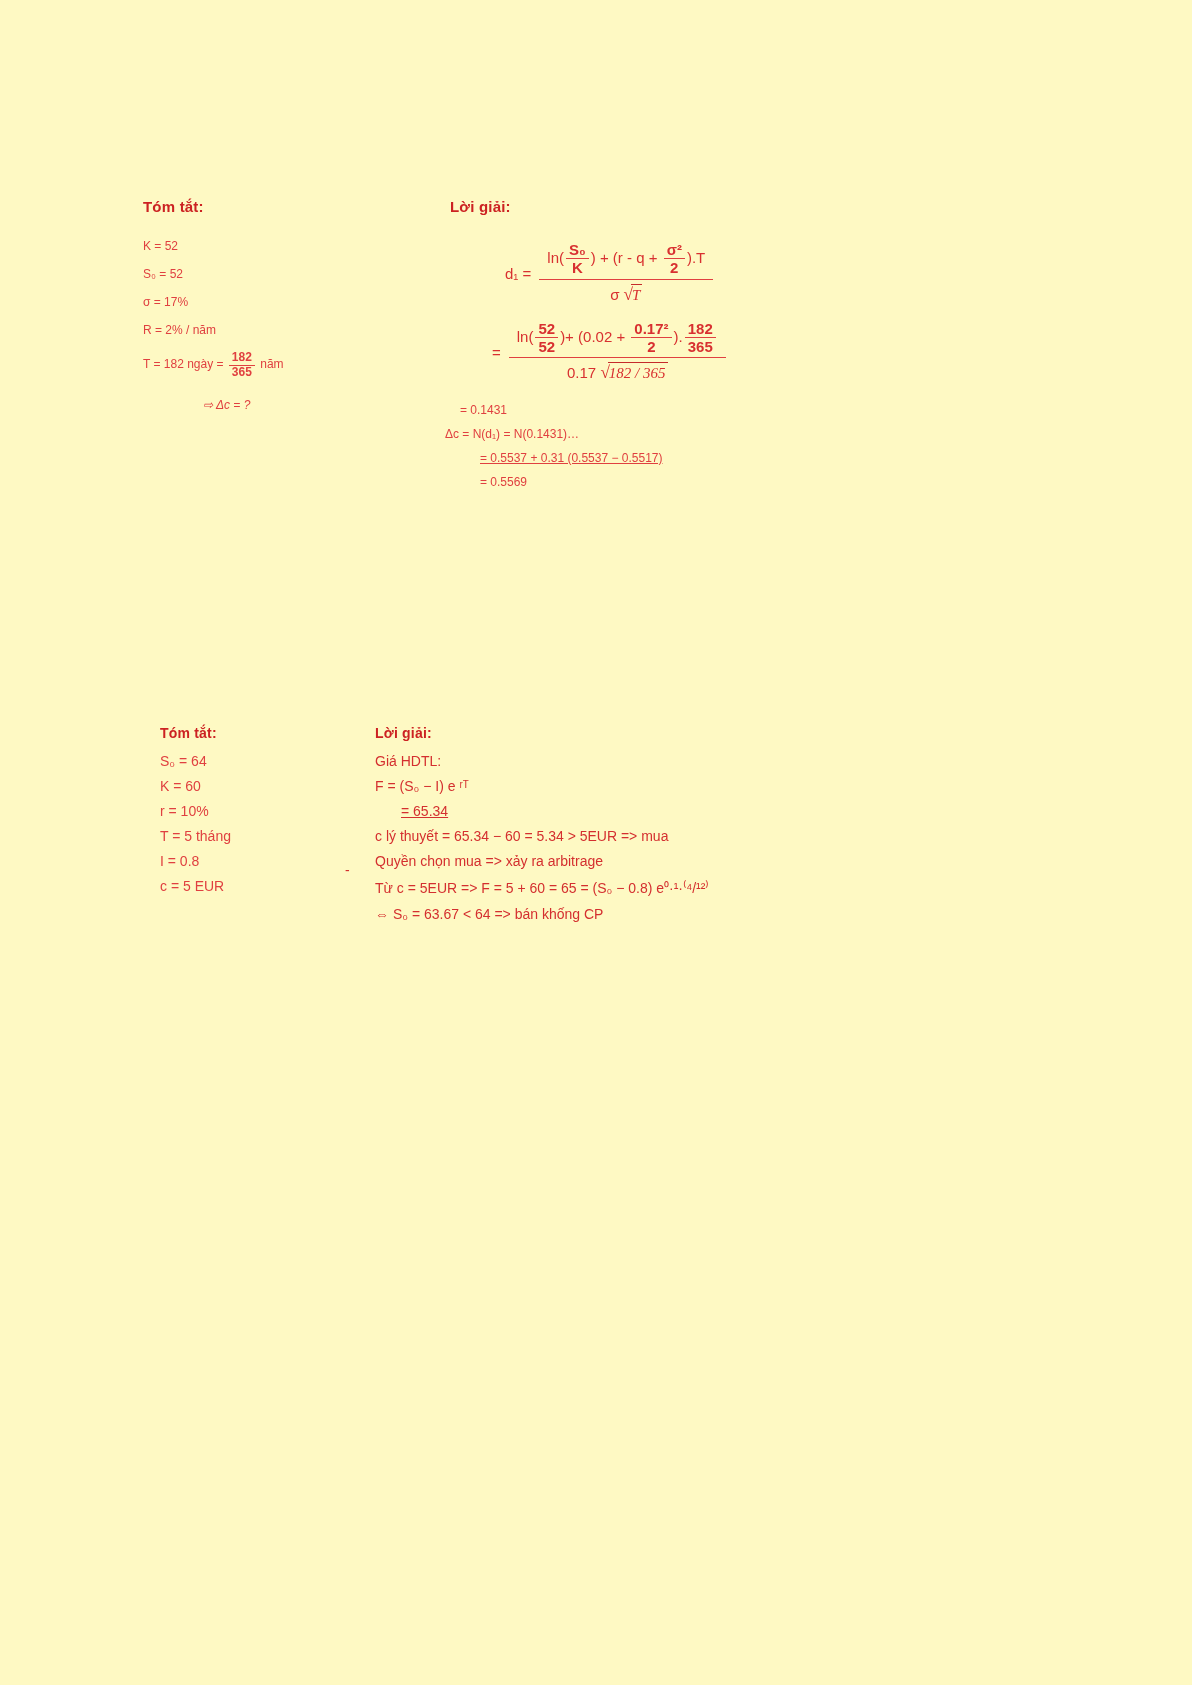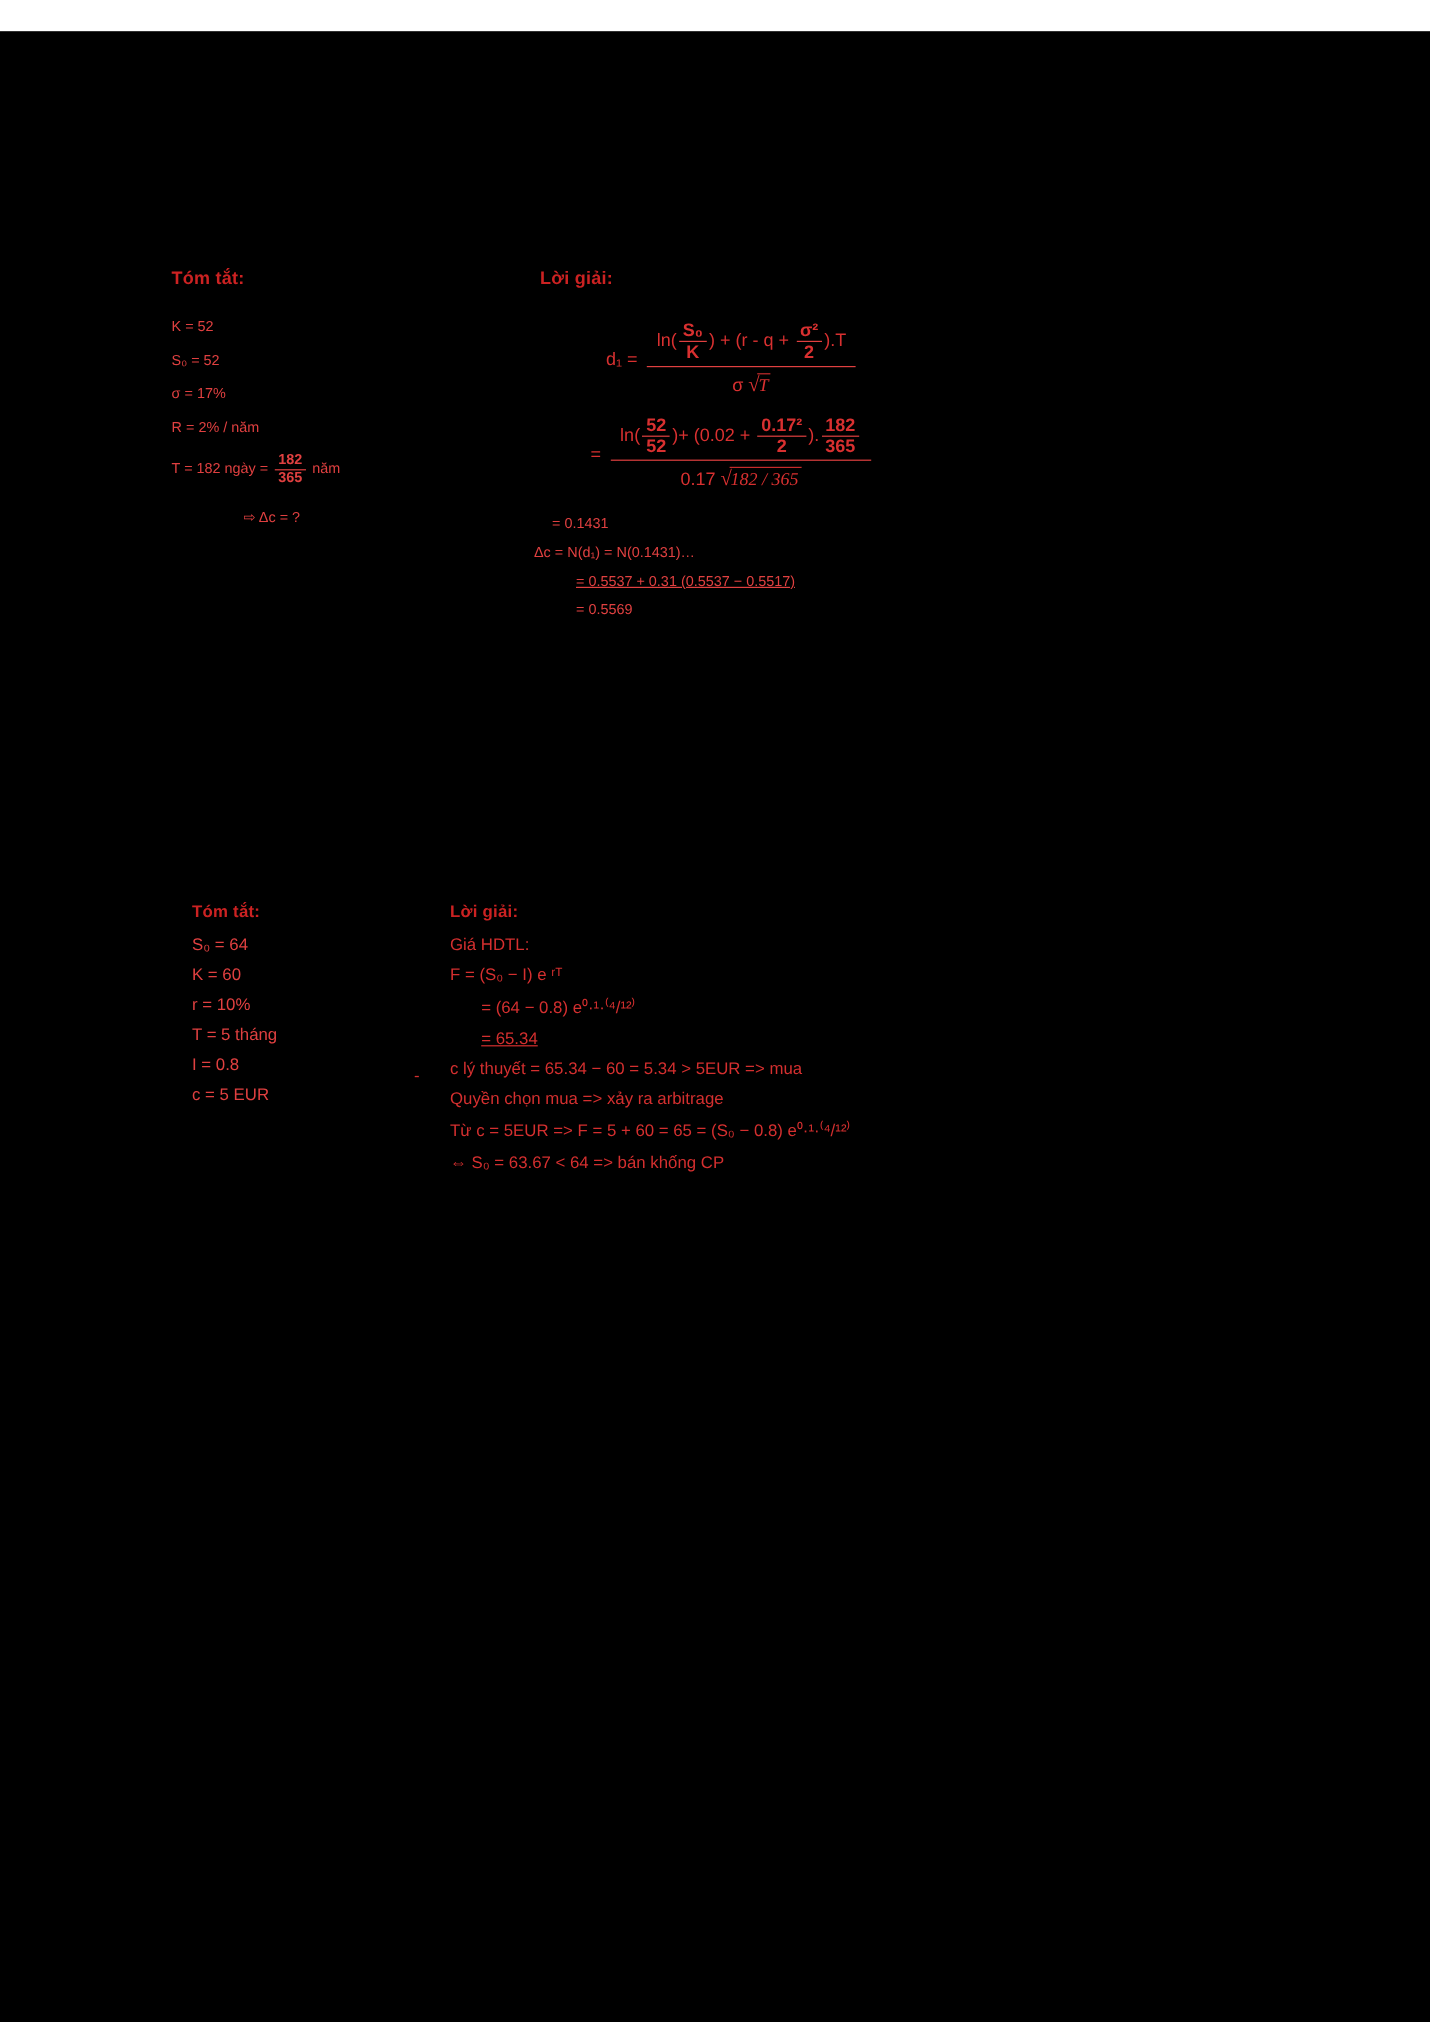--- a/index.html
+++ b/index.html
@@ -11,22 +11,21 @@
     width: 1192px;
     height: 1685px;
     position: relative;
     font-family: "Liberation Sans", sans-serif;
     color: #d83030;
     overflow: hidden;
   }
   .page {
     position: absolute;
     inset: 0;
-    background: #000000;
-    margin-top: 26px;
+    background: #fef9c3;
   }
   .blk {
     position: absolute;
   }
   .hdr {
     font-weight: bold;
     font-size: 15px;
     color: #cc2222;
     letter-spacing: 0.2px;
   }
@@ -116,21 +115,21 @@
 
     <div class="line" style="margin-bottom:18px;">
       <span>T = 182 ngày =</span>
       <span class="frac">
         <span class="num">182</span>
         <span class="den">365</span>
       </span>
       <span>năm</span>
     </div>
 
-    <div class="line" style="margin-left:60px;">⇨   Δc = ?</div>
+    <div class="line" style="margin-left:60px;font-style:italic;">⇨   Δc = ?</div>
   </div>
 
   <div class="blk" id="sec1-solution">
     <div class="hdr" style="margin-bottom:26px;">Lời giải:</div>
 
     <div class="eqrow" style="margin-left:55px; margin-bottom:14px;">
       <span class="eqlabel">d₁ =</span>
       <span class="bigfrac">
         <span class="num">
           <span>ln(</span><span class="frac"><span class="num">S₀</span><span class="den">K</span></span><span>) + (r - q +</span>
@@ -170,21 +169,20 @@
     <div class="line">r = 10%</div>
     <div class="line">T = 5 tháng</div>
     <div class="line">I = 0.8</div>
     <div class="line">c = 5 EUR</div>
   </div>
 
   <div class="blk" id="sec2-solution">
     <div class="hdr" style="margin-bottom:12px; font-size:14px;">Lời giải:</div>
     <div class="line">Giá HDTL:</div>
     <div class="line">F  =  (S₀ − I) e ʳᵀ</div>
-    <div class="line" style="margin-left:26px;">= (64 − 0.8) e⁰·¹·⁽⁴/¹²⁾</div>
     <div class="line" style="margin-left:26px;text-decoration:underline;">= 65.34</div>
     <div class="line">c lý thuyết = 65.34 − 60 = 5.34 &gt; 5EUR =&gt; mua</div>
     <div class="line">Quyền chọn mua =&gt; xảy ra arbitrage</div>
     <div class="line" style="margin-left:0px; white-space:normal; width:420px;">Từ c = 5EUR  =&gt; F = 5 + 60 = 65 = (S₀ − 0.8) e⁰·¹·⁽⁴/¹²⁾</div>
     <div class="line" style="margin-left:0px;">⇔ S₀ = 63.67 &lt; 64 =&gt; bán khống CP</div>
   </div>
 
   <div class="dash-mark">-</div>
 
   <div class="footer-mark"></div>

